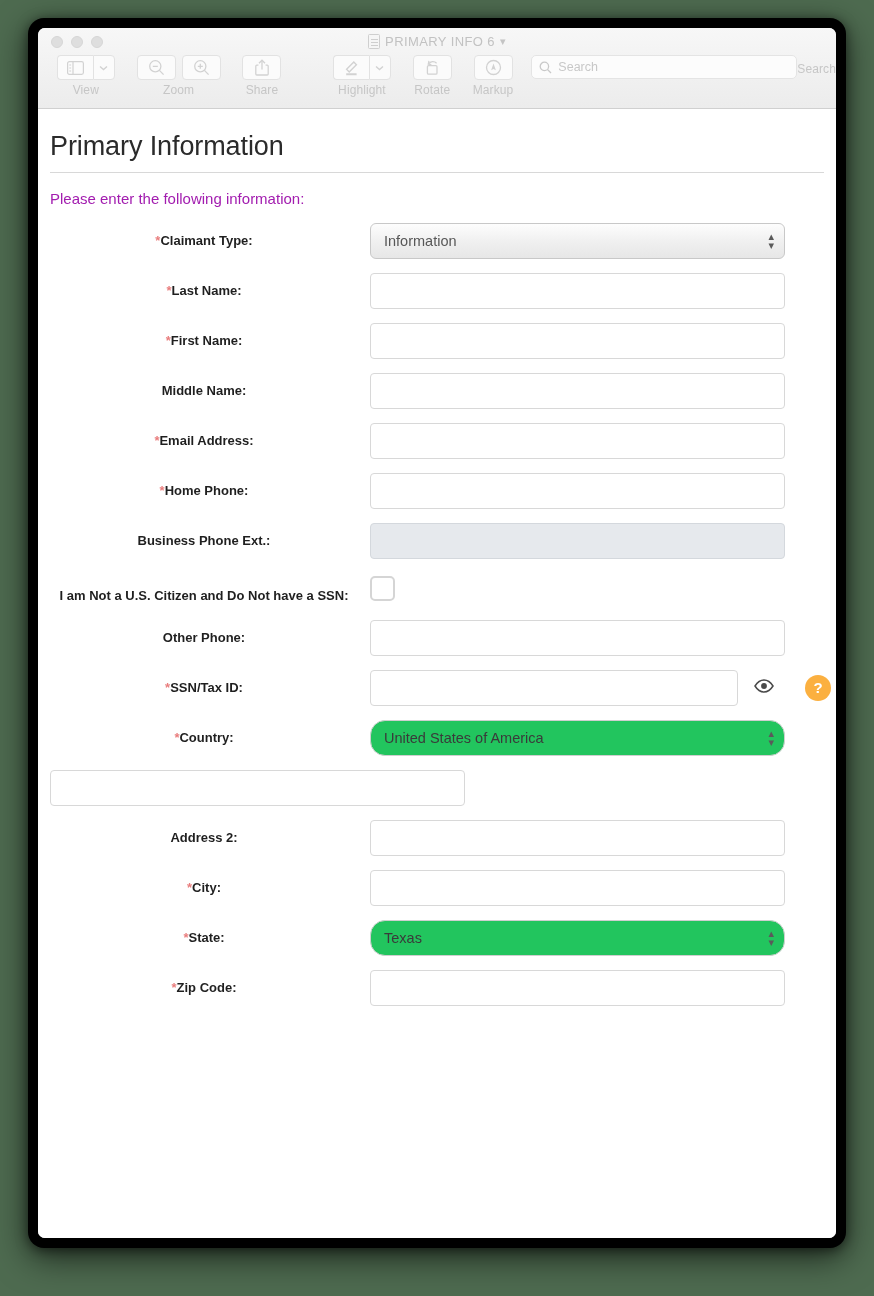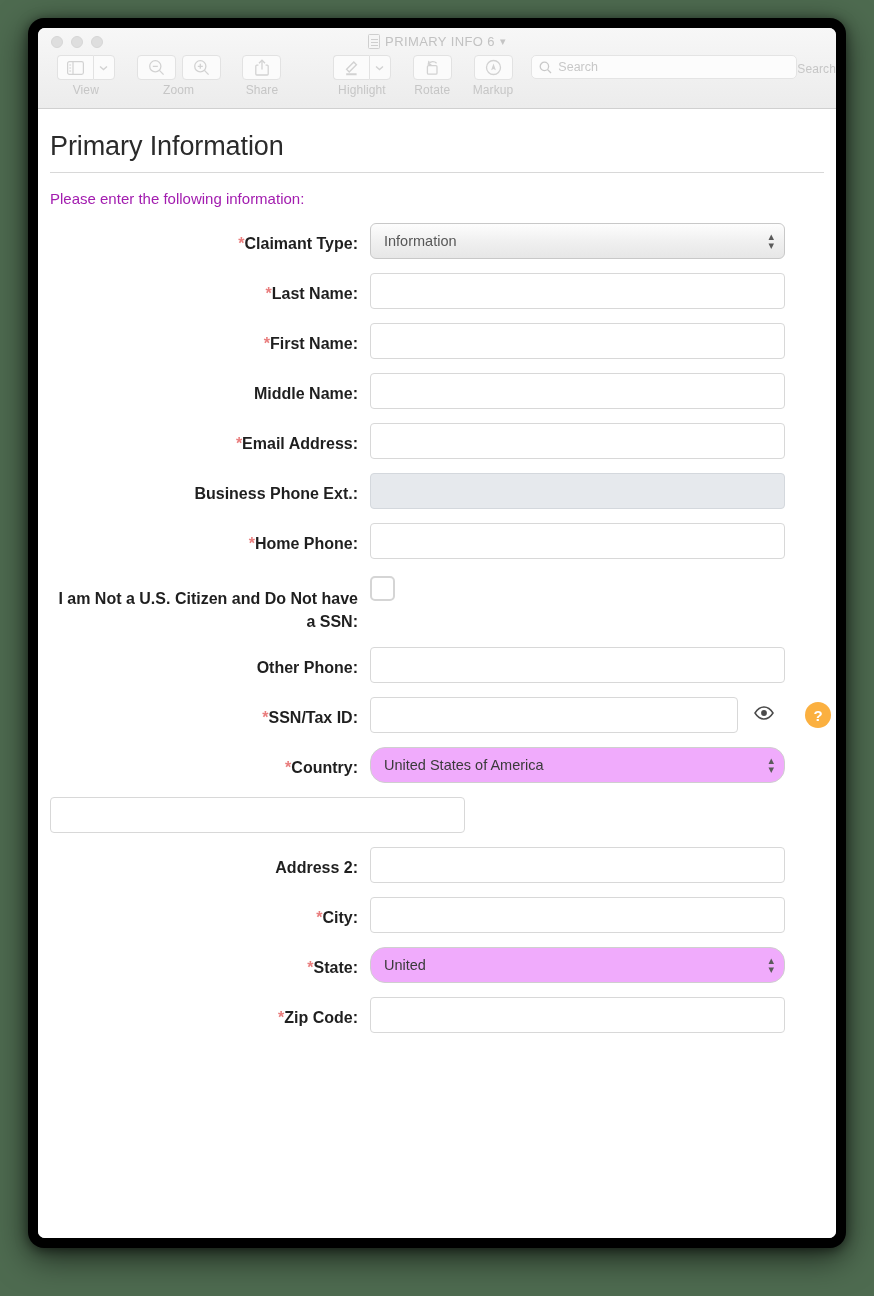--- a/index.html
+++ b/index.html
@@ -115,40 +115,40 @@
   .intro {
     font-size: 15px; color: #a21caf; margin-bottom: 16px;
   }
 
   .form-row {
     display: flex; align-items: flex-start;
     margin-bottom: 14px;
   }
   .f-label {
     width: 320px; flex: 0 0 320px;
-    text-align: right; padding-right: 12px;
-    font-size: 16px; font-weight: bold; color: #1f1f1f;
+    text-align: center; padding-right: 12px;
+    font-size: 13px; font-weight: bold; color: #1f1f1f;
     line-height: 1.45;
     padding-top: 9px;
   }
   .f-label .req { color: #e97d7d; font-weight: bold; }
   .f-ctrl { flex: 1; display: flex; align-items: center; }
 
   .txt {
     width: 415px; height: 36px;
     border: 1px solid #d8d8d8; border-radius: 4px;
     background: #ffffff;
   }
   .txt.disabled { background: #e6e9ed; border-color: #d4d8dd; }
   .txt.narrow { width: 368px; }
 
   .sel {
     width: 415px; height: 36px;
     border: 1px solid #cfcfcf; border-radius: 15px;
-    background: #f0abfc;
+    background: #22c55e;
     display: flex; align-items: center; justify-content: space-between;
     padding: 0 10px 0 13px;
     font-size: 14.5px; color: #3a3a3a;
   }
   .sel.grad {
     background: linear-gradient(#fdfdfd 0%, #efefef 55%, #e7e7e7 100%);
     border-color: #c8c8c8; border-radius: 6px;
     color: #575757;
   }
   .sel .arrows { font-size: 11px; color: #5a5a5a; line-height: 0.85; text-align:center;}
@@ -348,29 +348,29 @@
             <div class="txt"></div>
           </div>
         </div>
         <div class="form-row">
           <div class="f-label"><span class="req">*</span>Email Address:</div>
           <div class="f-ctrl">
             <div class="txt"></div>
           </div>
         </div>
         <div class="form-row">
+          <div class="f-label"><span class="req">*</span>Home Phone:</div>
+          <div class="f-ctrl">
+            <div class="txt"></div>
+          </div>
+        </div>
+        <div class="form-row">
           <div class="f-label">Business Phone Ext.:</div>
           <div class="f-ctrl">
             <div class="txt disabled"></div>
-          </div>
-        </div>
-        <div class="form-row">
-          <div class="f-label"><span class="req">*</span>Home Phone:</div>
-          <div class="f-ctrl">
-            <div class="txt"></div>
           </div>
         </div>
         <div class="form-row row-chk">
           <div class="f-label">I am Not a U.S. Citizen and Do Not have a SSN:</div>
           <div class="f-ctrl">
             <div class="chk"></div>
           </div>
         </div>
         <div class="form-row">
           <div class="f-label">Other Phone:</div>
@@ -412,21 +412,21 @@
         <div class="form-row">
           <div class="f-label"><span class="req">*</span>City:</div>
           <div class="f-ctrl">
             <div class="txt"></div>
           </div>
         </div>
         <div class="form-row">
           <div class="f-label"><span class="req">*</span>State:</div>
           <div class="f-ctrl">
             <div class="sel">
-              <span>United</span>
+              <span>Texas</span>
               <span class="arrows">▴<br>▾</span>
             </div>
           </div>
         </div>
         <div class="form-row">
           <div class="f-label"><span class="req">*</span>Zip Code:</div>
           <div class="f-ctrl">
             <div class="txt"></div>
           </div>
         </div>

